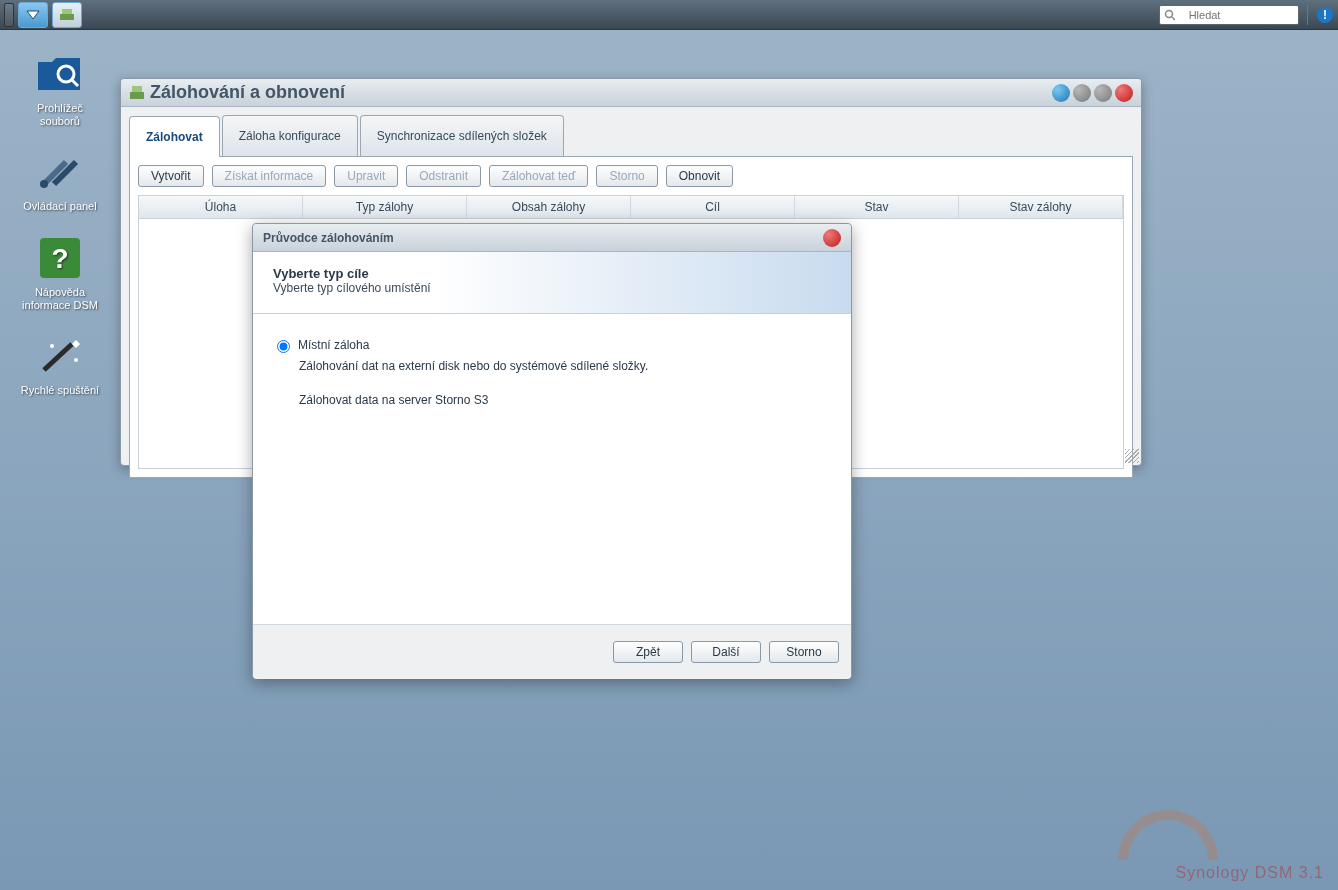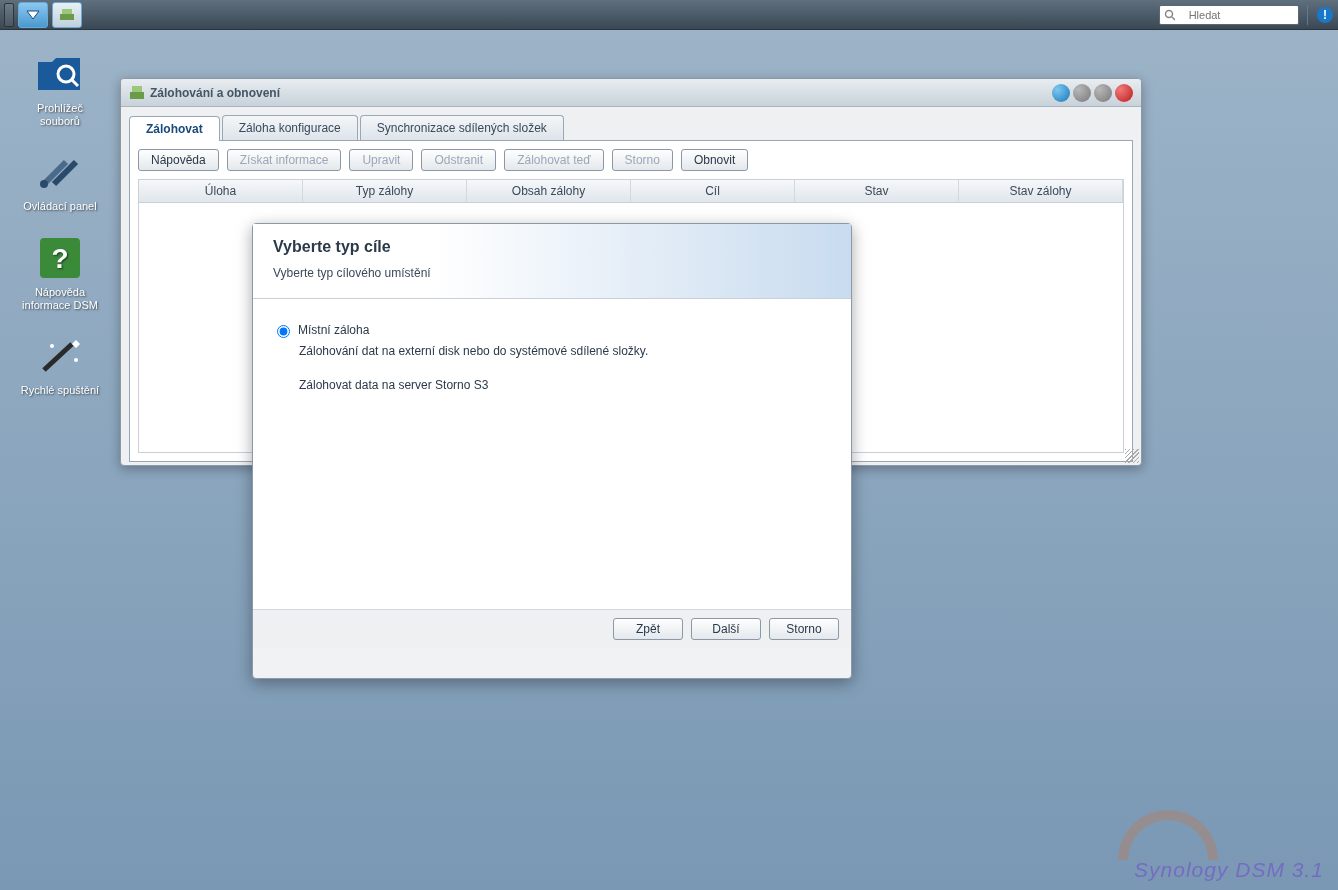--- a/index.html
+++ b/index.html
@@ -87,39 +87,39 @@
   border-radius: 4px;
   box-shadow: 0 3px 12px rgba(0,0,0,0.3);
 }
 .window-titlebar {
   height: 28px;
   background: linear-gradient(to bottom, #e8edf0, #c8d2da);
   border-bottom: 1px solid #aab4c0;
   display: flex; align-items: center; padding: 0 8px;
   border-radius: 4px 4px 0 0;
 }
-.window-title { font-weight: bold; color: #445566; font-size: 12px; }
+.window-title { font-weight: bold; color: #445566; font-size: 18px; }
 .window-icon-small { width: 16px; height: 16px; margin-right: 5px; }
 .window-controls { margin-left: auto; display: flex; gap: 3px; }
 .window-ctrl {
   width: 18px; height: 18px; border-radius: 50%;
   cursor: pointer;
 }
 .window-ctrl.help { background: radial-gradient(circle at 30% 30%, #7ac8f0, #1a78b8); }
 .window-ctrl.min { background: radial-gradient(circle at 30% 30%, #b8b8b8, #787878); }
 .window-ctrl.max { background: radial-gradient(circle at 30% 30%, #b8b8b8, #787878); }
 .window-ctrl.close { background: radial-gradient(circle at 30% 30%, #f07a7a, #c01a1a); }
 
 .window-content { padding: 8px; }
 .tabs {
   display: flex; gap: 2px;
   border-bottom: 1px solid #9aa8b6;
 }
 .tab {
-  padding: 5px 16px;
+  padding: 13px 16px;
   border: 1px solid #9aa8b6;
   border-bottom: none;
   border-radius: 4px 4px 0 0;
   background: linear-gradient(to bottom, #f4f6f8, #dde4ea);
   color: #3a4a5a; cursor: pointer;
 }
 .tab.active {
   background: #fff; font-weight: bold; color: #1a4a7a;
   position: relative; top: 1px;
 }
@@ -172,43 +172,43 @@
 .dialog-close {
   margin-left: auto; width: 18px; height: 18px; border-radius: 50%;
   background: radial-gradient(circle at 30% 30%, #f07a7a, #c01a1a);
   cursor: pointer;
 }
 .dialog-header {
   background: linear-gradient(to right, #fff 30%, #c8dbef);
   padding: 14px 20px 18px;
   border-bottom: 1px solid #c8d0d8;
 }
-.dialog-header h3 { font-size: 16px; color: #2a3a4a; margin-bottom: 10px; font-weight: bold; }
+.dialog-header h3 { font-size: 13px; color: #2a3a4a; font-weight: bold; }
 .dialog-header p { color: #3a4a5a; }
 .dialog-body {
   padding: 24px 24px; background: #fff;
   height: 310px;
 }
 .radio-option { margin-bottom: 20px; }
 .radio-option label { display: flex; align-items: flex-start; gap: 8px; cursor: pointer; }
 .radio-option input { margin-top: 2px; }
 .radio-option .opt-title { color: #2a3a4a; }
 .radio-option .opt-desc { color: #2a3a4a; margin-left: 22px; margin-top: 6px; }
 .dialog-footer {
-  padding: 8px 12px; display: flex; justify-content: flex-end; gap: 8px;
+  padding: 16px 12px; display: flex; justify-content: flex-end; gap: 8px;
   background: #eef0f2; border-top: 1px solid #d0d8e0;
   border-radius: 0 0 4px 4px;
 }
 .dialog-footer .btn { min-width: 70px; text-align: center; }
 
 
 .watermark {
   position: absolute; bottom: 8px; right: 14px;
-  font-size: 21px; color: #6d28d9; opacity: 0.4;
-  font-style: italic; letter-spacing: 1px;
+  font-size: 16px; color: #b91c1c; opacity: 0.4;
+  letter-spacing: 1px;
 }
 .watermark-arc {
   position: absolute; bottom: 30px; right: 120px;
   width: 100px; height: 50px;
   border: 10px solid #d0703a; border-bottom: none;
   border-radius: 100px 100px 0 0; opacity: 0.3;
 }
 </style>
 </head>
 <body>
@@ -302,21 +302,21 @@
     </div>
   </div>
   <div class="window-content">
     <div class="tabs">
       <div class="tab active">Zálohovat</div>
       <div class="tab">Záloha konfigurace</div>
       <div class="tab">Synchronizace sdílených složek</div>
     </div>
     <div class="tab-body">
       <div class="toolbar">
-        <button class="btn">Nápověda</button>
+        <button class="btn">Vytvořit</button>
         <button class="btn disabled">Získat informace</button>
         <button class="btn disabled">Upravit</button>
         <button class="btn disabled">Odstranit</button>
         <button class="btn disabled">Zálohovat teď</button>
         <button class="btn disabled">Storno</button>
         <button class="btn">Obnovit</button>
       </div>
       <div class="table-head">
         <div class="col">Úloha</div>
         <div class="col">Typ zálohy</div>
@@ -325,20 +325,24 @@
         <div class="col">Stav</div>
         <div class="col">Stav zálohy</div>
       </div>
       <div class="table-body"></div>
     </div>
   </div>
   <div class="resize-handle"></div>
 </div>
 
 <div class="dialog">
+  <div class="dialog-titlebar">
+    <span class="dialog-title">Průvodce zálohováním</span>
+    <div class="dialog-close"></div>
+  </div>
   <div class="dialog-header">
     <h3>Vyberte typ cíle</h3>
     <p>Vyberte typ cílového umístění</p>
   </div>
   <div class="dialog-body">
     <div class="radio-option">
       <label>
           <input type="radio" name="dest" checked="" style="">
           <span class="opt-title">Místní záloha</span>
         </label>

